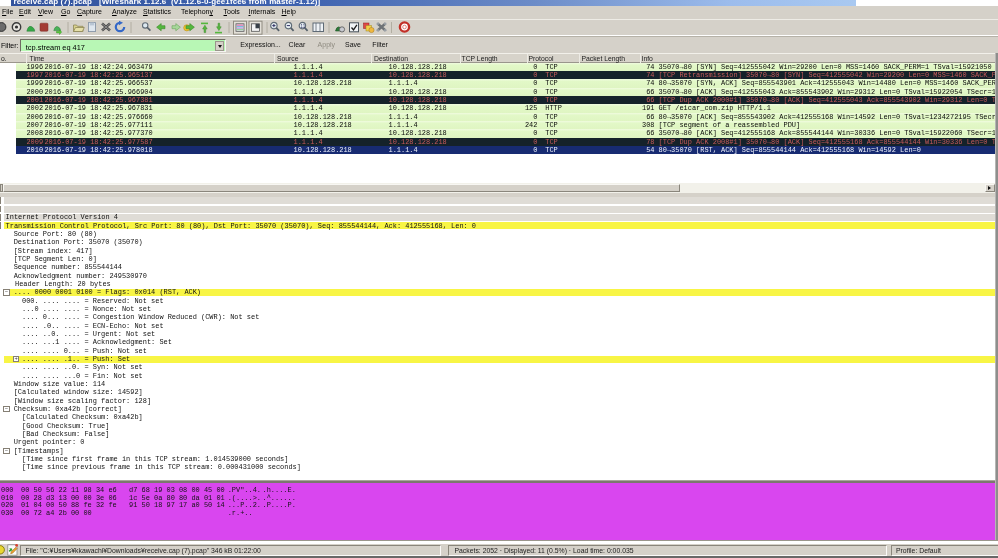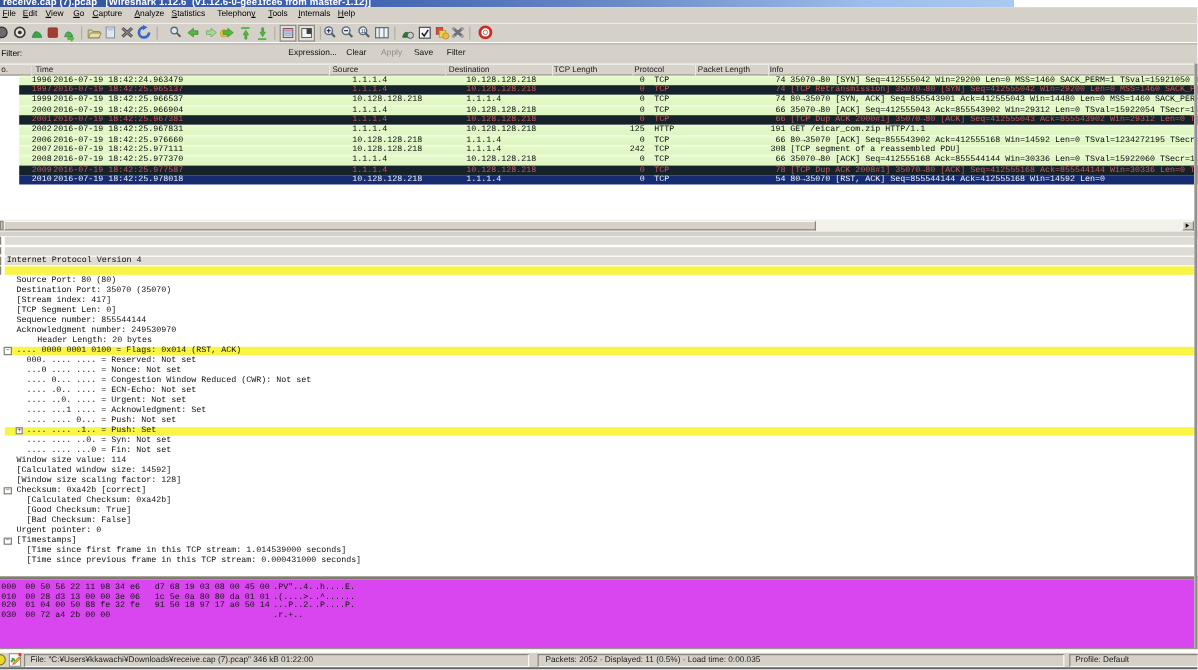--- a/index.html
+++ b/index.html
@@ -15,21 +15,21 @@
 .dtx{position:absolute;top:0;line-height:8.6px;color:#101010}
 .exp{position:absolute;width:6.6px;height:6.6px;top:0.9px;background:#fff;border:1px solid #857f74;font:5.5px "Liberation Mono",monospace;color:#333;text-align:center;line-height:4.4px}
 .hx{position:absolute;left:0;width:994.6px;height:7.5px}
 .hx span{position:absolute;top:0;line-height:7.6px;color:#141414}
 .panel{position:absolute;top:0.6px;height:11px;background:#d5d1c9;border-top:1px solid #8a867c;border-left:1px solid #8a867c;border-bottom:1px solid #fbfaf8;border-right:1px solid #fbfaf8}
 .panel div{position:absolute;top:1.6px;font-size:6.85px;color:#1c1c1c;white-space:pre}
 .mi{position:absolute;top:2.5px;font-size:7px;color:#000;white-space:pre}
 .fbt{position:absolute;top:4.5px;font-size:7px;color:#101010;white-space:pre}
 </style></head><body>
 
-<div class="abs" style="left:0;top:0;width:845px;height:5.5px;background:linear-gradient(90deg,#33549e 0%,#3f63b0 35%,#6c8cc8 62%,#9cbcec 85%,#a9c9f1 100%);overflow:hidden">
+<div class="abs" style="left:11px;top:0;width:845px;height:5.5px;background:linear-gradient(90deg,#33549e 0%,#3f63b0 35%,#6c8cc8 62%,#9cbcec 85%,#a9c9f1 100%);overflow:hidden">
 <div class="abs" style="left:2.5px;top:-2.8px;font-size:8px;letter-spacing:0.1px;font-weight:bold;color:#fff;white-space:pre">receive.cap (7).pcap&nbsp;&nbsp;&nbsp;[Wireshark 1.12.6&nbsp;&nbsp;(v1.12.6-0-gee1fce6 from master-1.12)]</div>
 <div class="abs" style="left:955.5px;top:1px;width:10.5px;height:5px;background:#d6d2ca;border:1px solid #8a867c;border-bottom:none"></div>
 <div class="abs" style="left:968px;top:1px;width:10.5px;height:5px;background:#d6d2ca;border:1px solid #8a867c;border-bottom:none"></div>
 <div class="abs" style="left:981px;top:1px;width:10.5px;height:5px;background:#d6d2ca;border:1px solid #8a867c;border-bottom:none"></div>
 </div>
 <div class="abs" style="left:0;top:5.5px;width:998px;height:13px;background:#d5d1c9">
 <div class="mi" style="left:2px"><u>F</u>ile</div>
 <div class="mi" style="left:19px"><u>E</u>dit</div>
 <div class="mi" style="left:38px"><u>V</u>iew</div>
 <div class="mi" style="left:61px"><u>G</u>o</div>
@@ -107,20 +107,26 @@
       <circle cx="377.8" cy="3.8" r="1.3" fill="#9aa0a6"></circle>
       <circle cx="385.2" cy="3.8" r="1.3" fill="#9aa0a6"></circle>
       <circle cx="377.8" cy="10.2" r="1.3" fill="#9aa0a6"></circle>
       <circle cx="385.2" cy="10.2" r="1.3" fill="#9aa0a6"></circle>
 <circle cx="404.5" cy="7" r="4.6" fill="#fff" stroke="#c23028" stroke-width="2.4"></circle>
       <circle cx="404.5" cy="7" r="1.8" fill="#fff" stroke="#d86860" stroke-width="0.8"></circle>
 </svg>
   </div>
 <div class="abs" style="left:0;top:35.5px;width:998px;height:17px;background:#d5d1c9;border-top:1px solid #b6b2a8">
 <div class="abs" style="left:1px;top:5px;font-size:7px;color:#000">Filter:</div>
+<div class="abs" style="left:20.3px;top:2.8px;width:205.7px;height:12.6px;background:#b8f7b5;border:1px solid #6f6c62;border-bottom-color:#f6f4f0;border-right-color:#f6f4f0">
+<div class="abs" style="left:4.5px;top:2.4px;font-size:7.4px;color:#000;white-space:pre">tcp.stream eq 417</div>
+<div class="abs" style="right:1px;top:1px;width:9px;height:9.8px;background:#d5d1c9;border:1px solid #9a968c">
+        <div class="abs" style="left:1.7px;top:3.2px;width:0;height:0;border-left:2.6px solid transparent;border-right:2.6px solid transparent;border-top:3.4px solid #111"></div>
+      </div>
+</div>
 <div class="fbt" style="left:240.3px;color:#101010">Expression...</div>
 <div class="fbt" style="left:288.6px;color:#101010">Clear</div>
 <div class="fbt" style="left:317.6px;color:#8f8b80">Apply</div>
 <div class="fbt" style="left:345px;color:#101010">Save</div>
 <div class="fbt" style="left:372.3px;color:#101010">Filter</div>
 </div>
 <div class="abs" style="left:0;top:52.5px;width:998px;height:10px;background:#d7d3ca;border-top:1px solid #f2f0ea;border-bottom:1px solid #9a968c">
 <div class="abs" style="left:1px;top:1.2px;font-size:6.8px;color:#1a1a1a;white-space:pre">o.</div>
 <div class="abs" style="left:29.5px;top:1.2px;font-size:6.8px;color:#1a1a1a;white-space:pre">Time</div>
 <div class="abs" style="left:277px;top:1.2px;font-size:6.8px;color:#1a1a1a;white-space:pre">Source</div>
@@ -162,27 +168,28 @@
 <div class="abs" style="left:0;top:196.5px;width:994.6px;height:283.9px;background:#fff;overflow:hidden">
 <div class="band" style="top:0.7px;background:#dfdcd6"></div>
 <div class="exp" style="left:-5.4px;top:0.9px">+</div>
 <div class="band" style="top:9.04px;background:#dfdcd6"></div>
 <div class="exp" style="left:-5.4px;top:9.24px">+</div>
 <div class="band" style="top:17.38px;background:#dfdcd6"></div>
 <div class="exp" style="left:-5.4px;top:17.58px">+</div>
 <div class="dtx mono" style="left:5.6px;top:16.68px">Internet Protocol Version 4</div>
 <div class="band" style="top:25.72px;background:#f8f545"></div>
 <div class="exp" style="left:-5.4px;top:25.919999999999998px">−</div>
+<div class="dtx mono" style="left:5.6px;top:25.02px">Transmission Control Protocol, Src Port: 80 (80), Dst Port: 35070 (35070), Seq: 855544144, Ack: 412555168, Len: 0</div>
 <div class="dtx mono" style="left:13.7px;top:33.36px">Source Port: 80 (80)</div>
 <div class="dtx mono" style="left:13.7px;top:41.7px">Destination Port: 35070 (35070)</div>
 <div class="dtx mono" style="left:13.7px;top:50.04px">[Stream index: 417]</div>
 <div class="dtx mono" style="left:13.7px;top:58.379999999999995px">[TCP Segment Len: 0]</div>
 <div class="dtx mono" style="left:13.7px;top:66.72px">Sequence number: 855544144</div>
 <div class="dtx mono" style="left:13.7px;top:75.06px">Acknowledgment number: 249530970</div>
-<div class="dtx mono" style="left:31px;top:83.4px">Header Length: 20 bytes</div>
+<div class="dtx mono" style="left:15px;top:83.4px">Header Length: 20 bytes</div>
 <div class="band" style="top:92.44px;background:#f8f545"></div>
 <div class="exp" style="left:3.2px;top:92.64px">−</div>
 <div class="dtx mono" style="left:13.7px;top:91.74px">.... 0000 0001 0100 = Flags: 0x014 (RST, ACK)</div>
 <div class="dtx mono" style="left:22.0px;top:100.08px">000. .... .... = Reserved: Not set</div>
 <div class="dtx mono" style="left:22.0px;top:108.42px">...0 .... .... = Nonce: Not set</div>
 <div class="dtx mono" style="left:22.0px;top:116.75999999999999px">.... 0... .... = Congestion Window Reduced (CWR): Not set</div>
 <div class="dtx mono" style="left:22.0px;top:125.1px">.... .0.. .... = ECN-Echo: Not set</div>
 <div class="dtx mono" style="left:22.0px;top:133.44px">.... ..0. .... = Urgent: Not set</div>
 <div class="dtx mono" style="left:22.0px;top:141.78px">.... ...1 .... = Acknowledgment: Set</div>
 <div class="dtx mono" style="left:22.0px;top:150.12px">.... .... 0... = Push: Not set</div>

